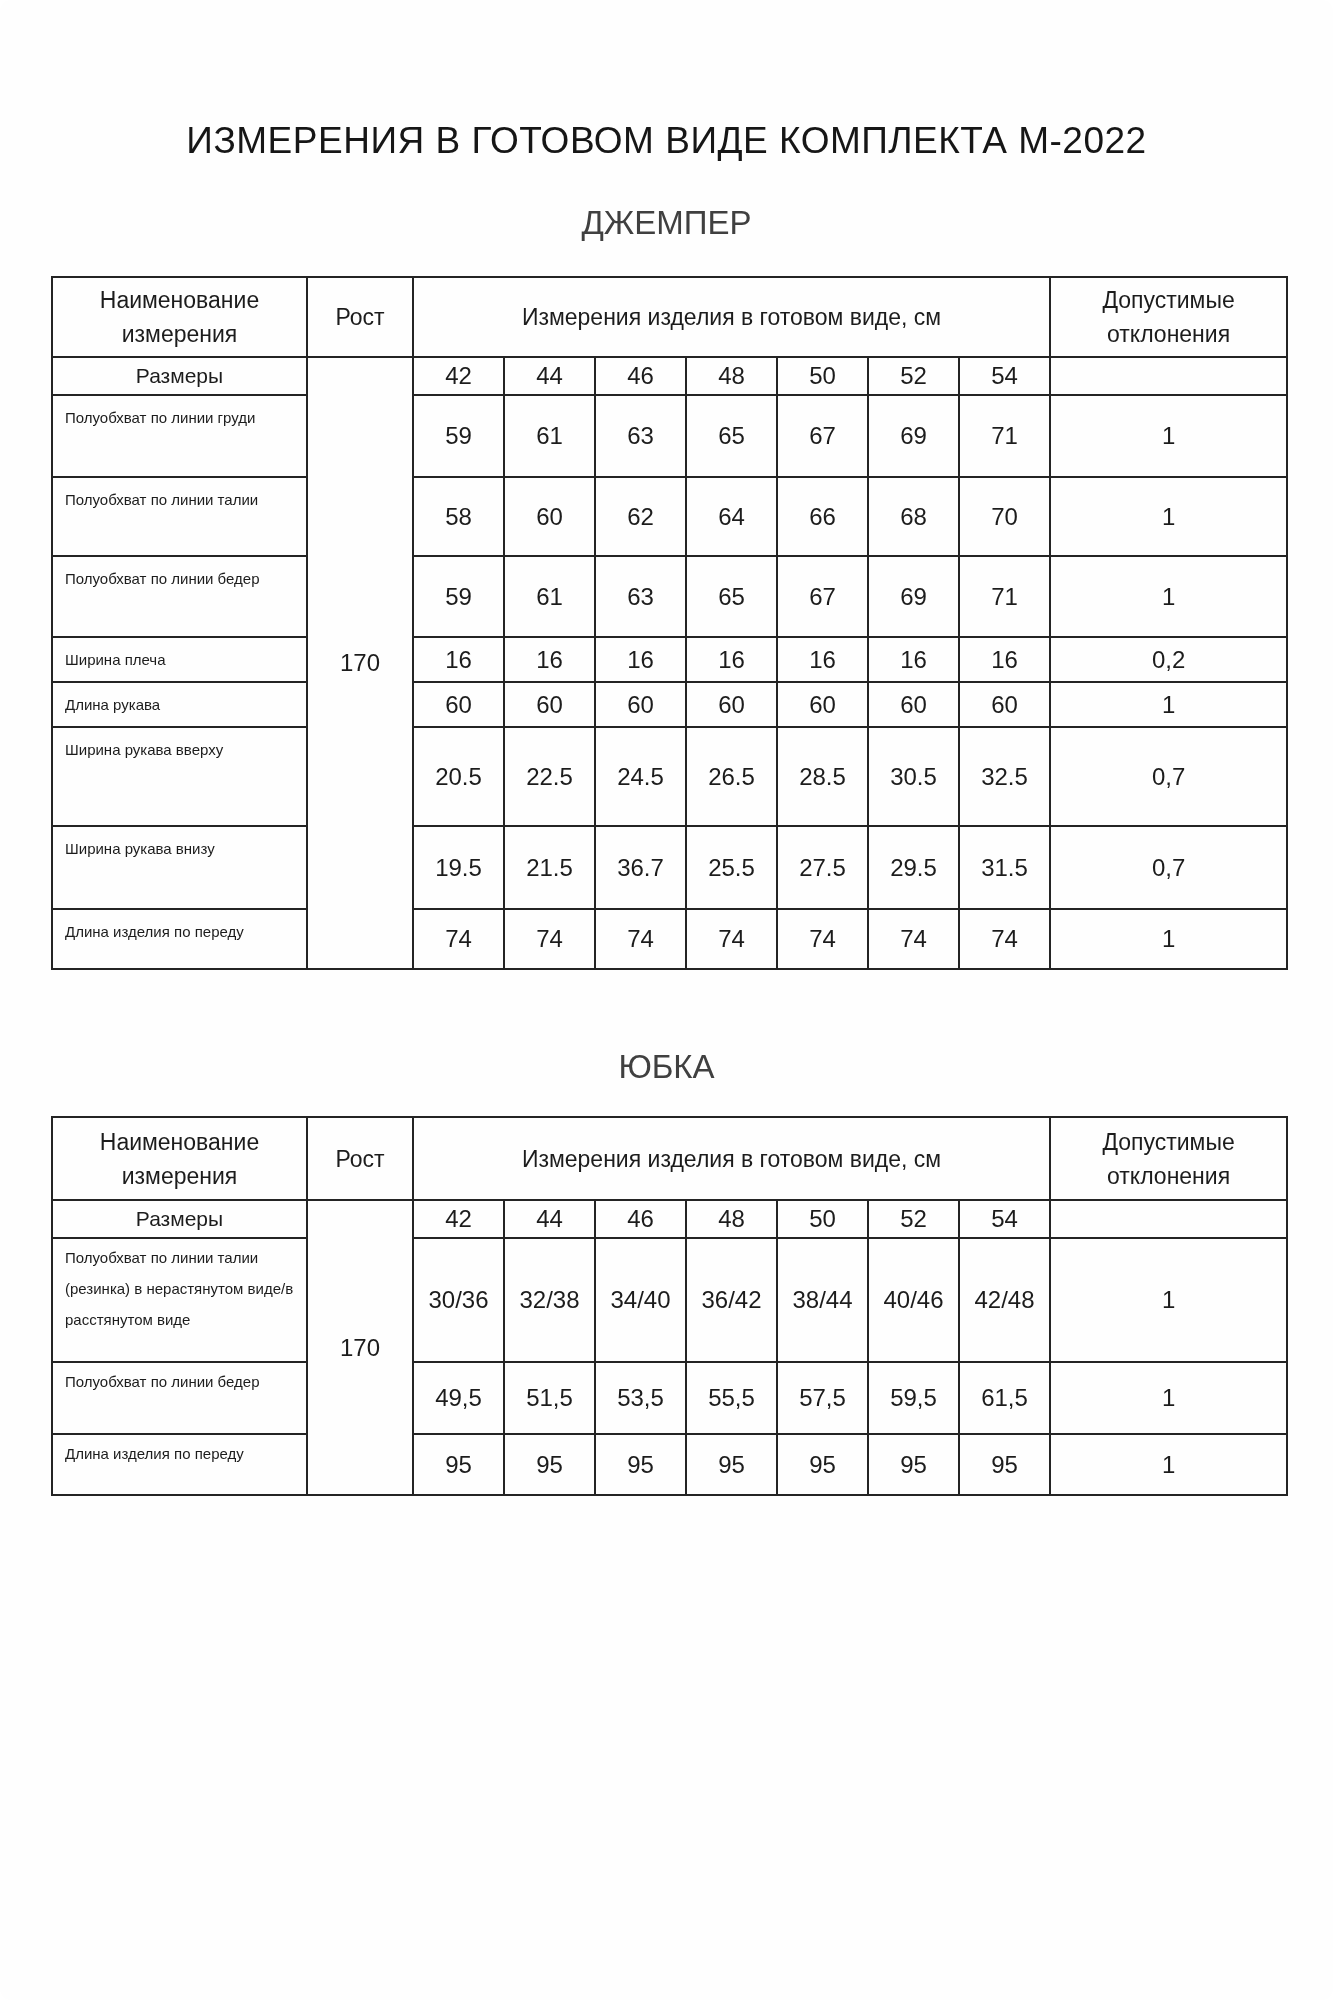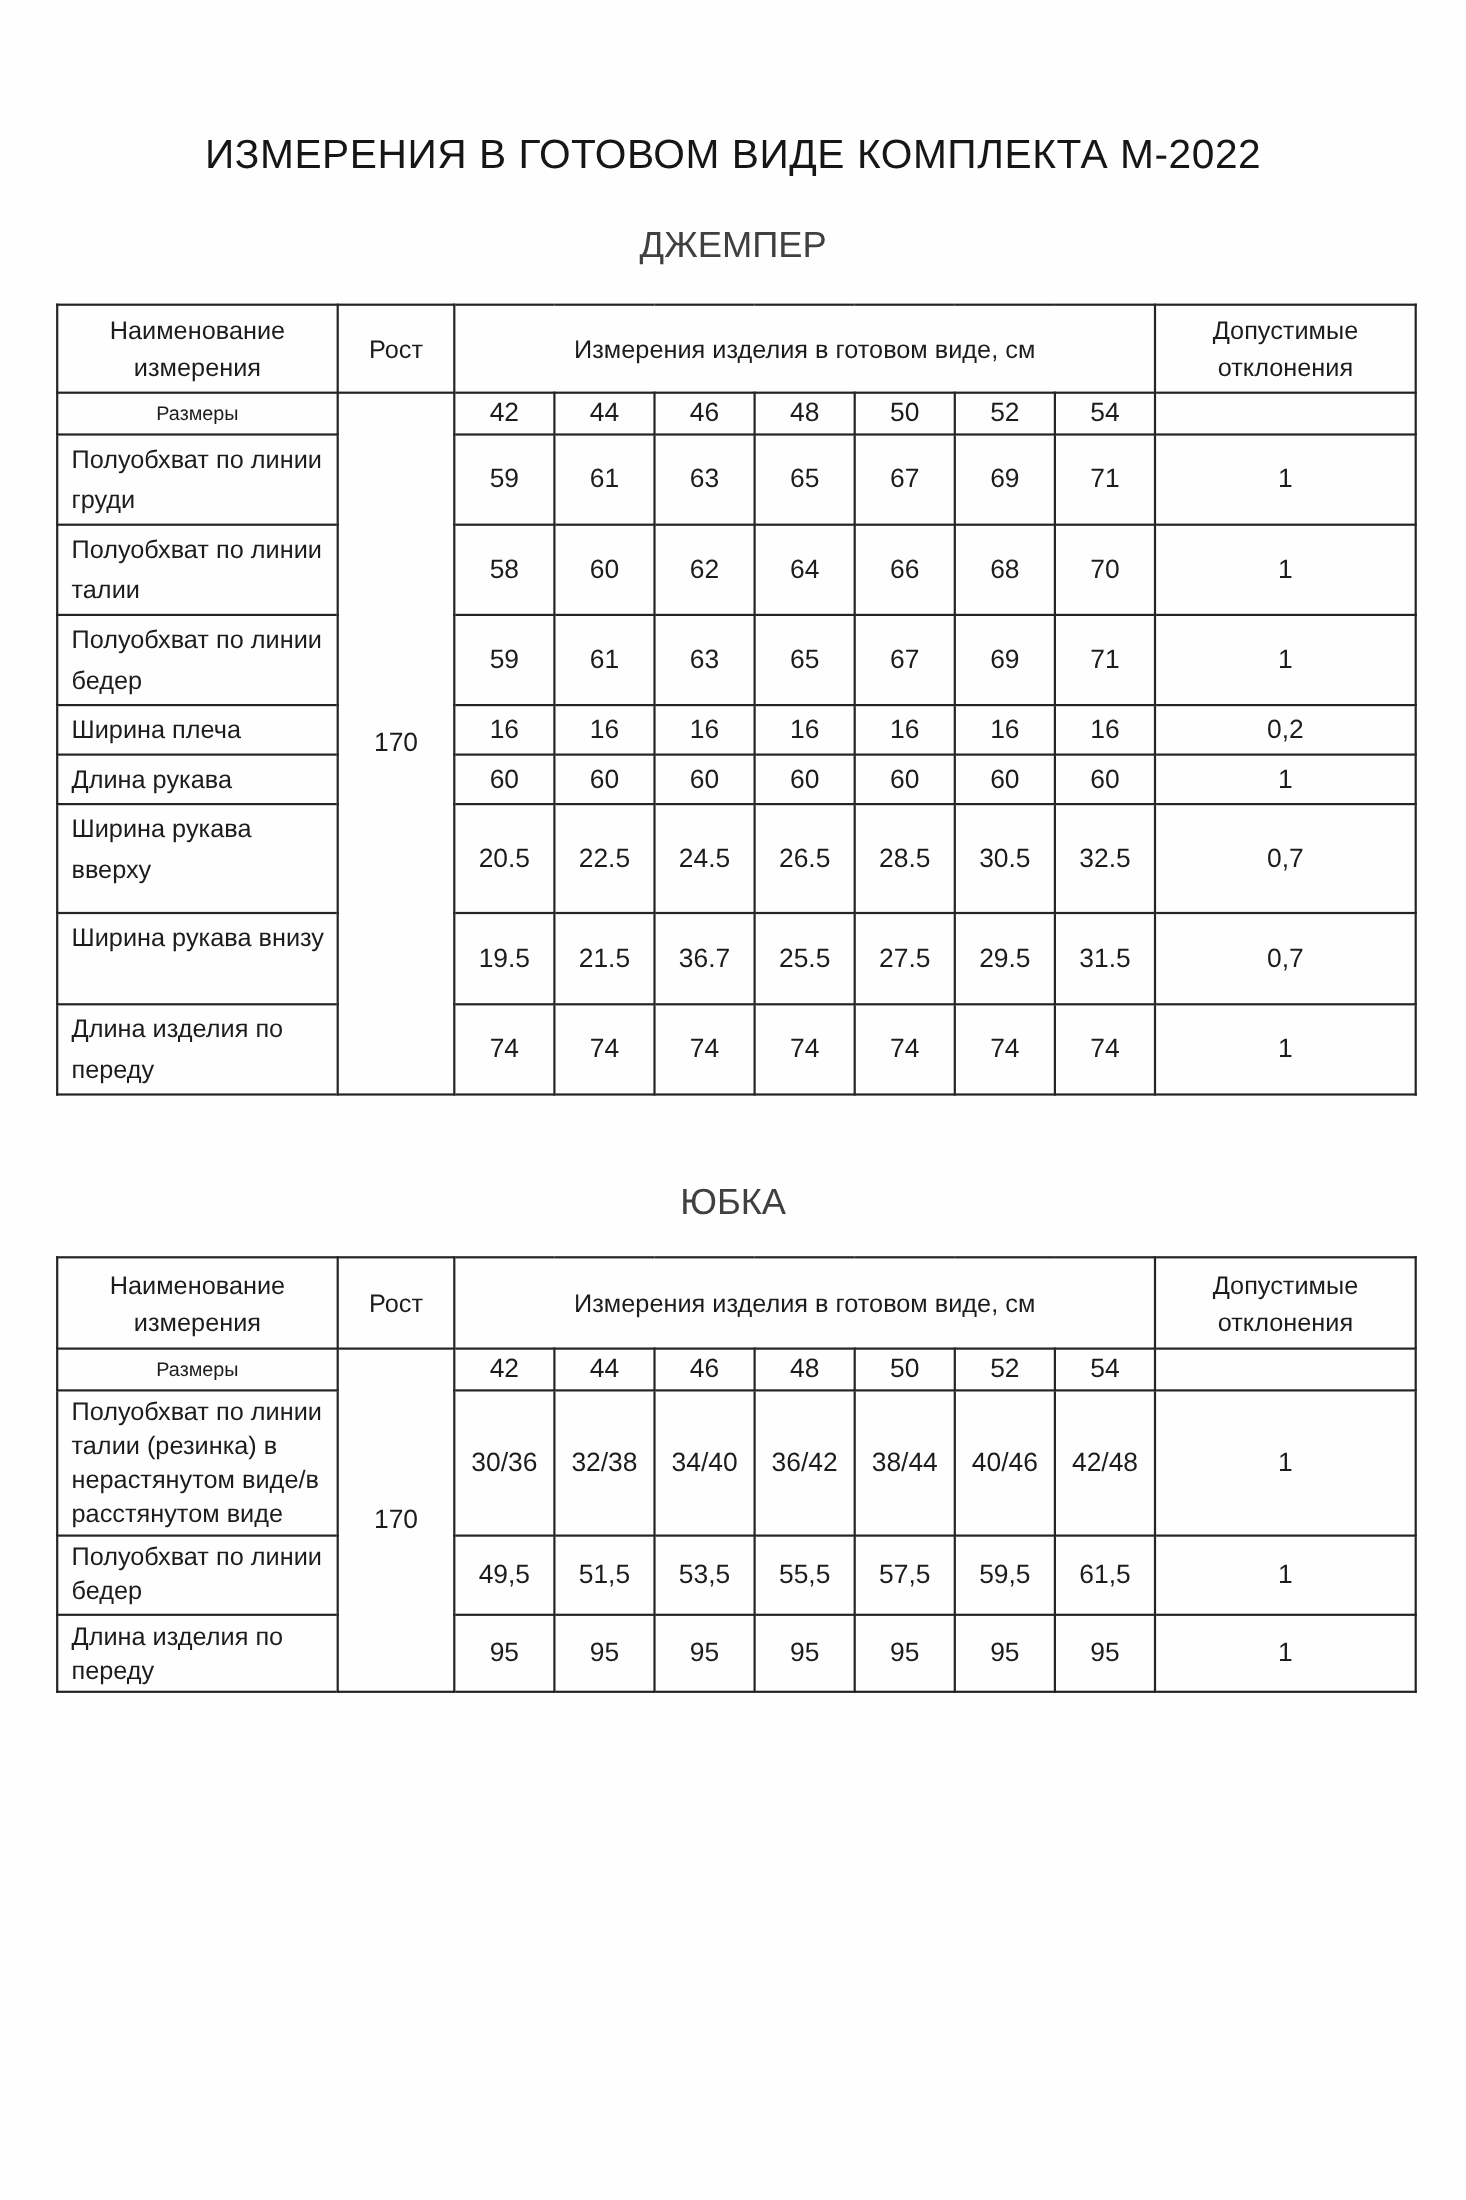--- a/index.html
+++ b/index.html
@@ -33,24 +33,24 @@
   col.c-tol{width:237px;}
 
   td{
     border:2px solid #242424;
     font-size:24px;text-align:center;vertical-align:middle;
     padding:0;color:#1c1c1c;
   }
   td.hc{font-size:23px;line-height:34px;padding:2px 14px;}
   td.lbl{
     text-align:left;vertical-align:top;
-    padding:3px 8px 3px 12px;font-size:23px;line-height:37px;
+    padding:3px 8px 3px 12px;font-size:15px;line-height:37px;
   }
   .t2 td.lbl{line-height:31px;}
-  td.lbl-c{font-size:18px;margin-top:16px;}
+  td.lbl-c{font-size:21px;margin-top:16px;}
   td.val{font-size:24px;}
   td.tol{font-size:24px;}
   td.rost{font-size:24px;}
 
   
   tr.rh-head{height:80px;}
   tr.rh-sizes{height:38px;}
   tr.rh0{height:82px;}
   tr.rh1{height:79px;}
   tr.rh2{height:81px;}

